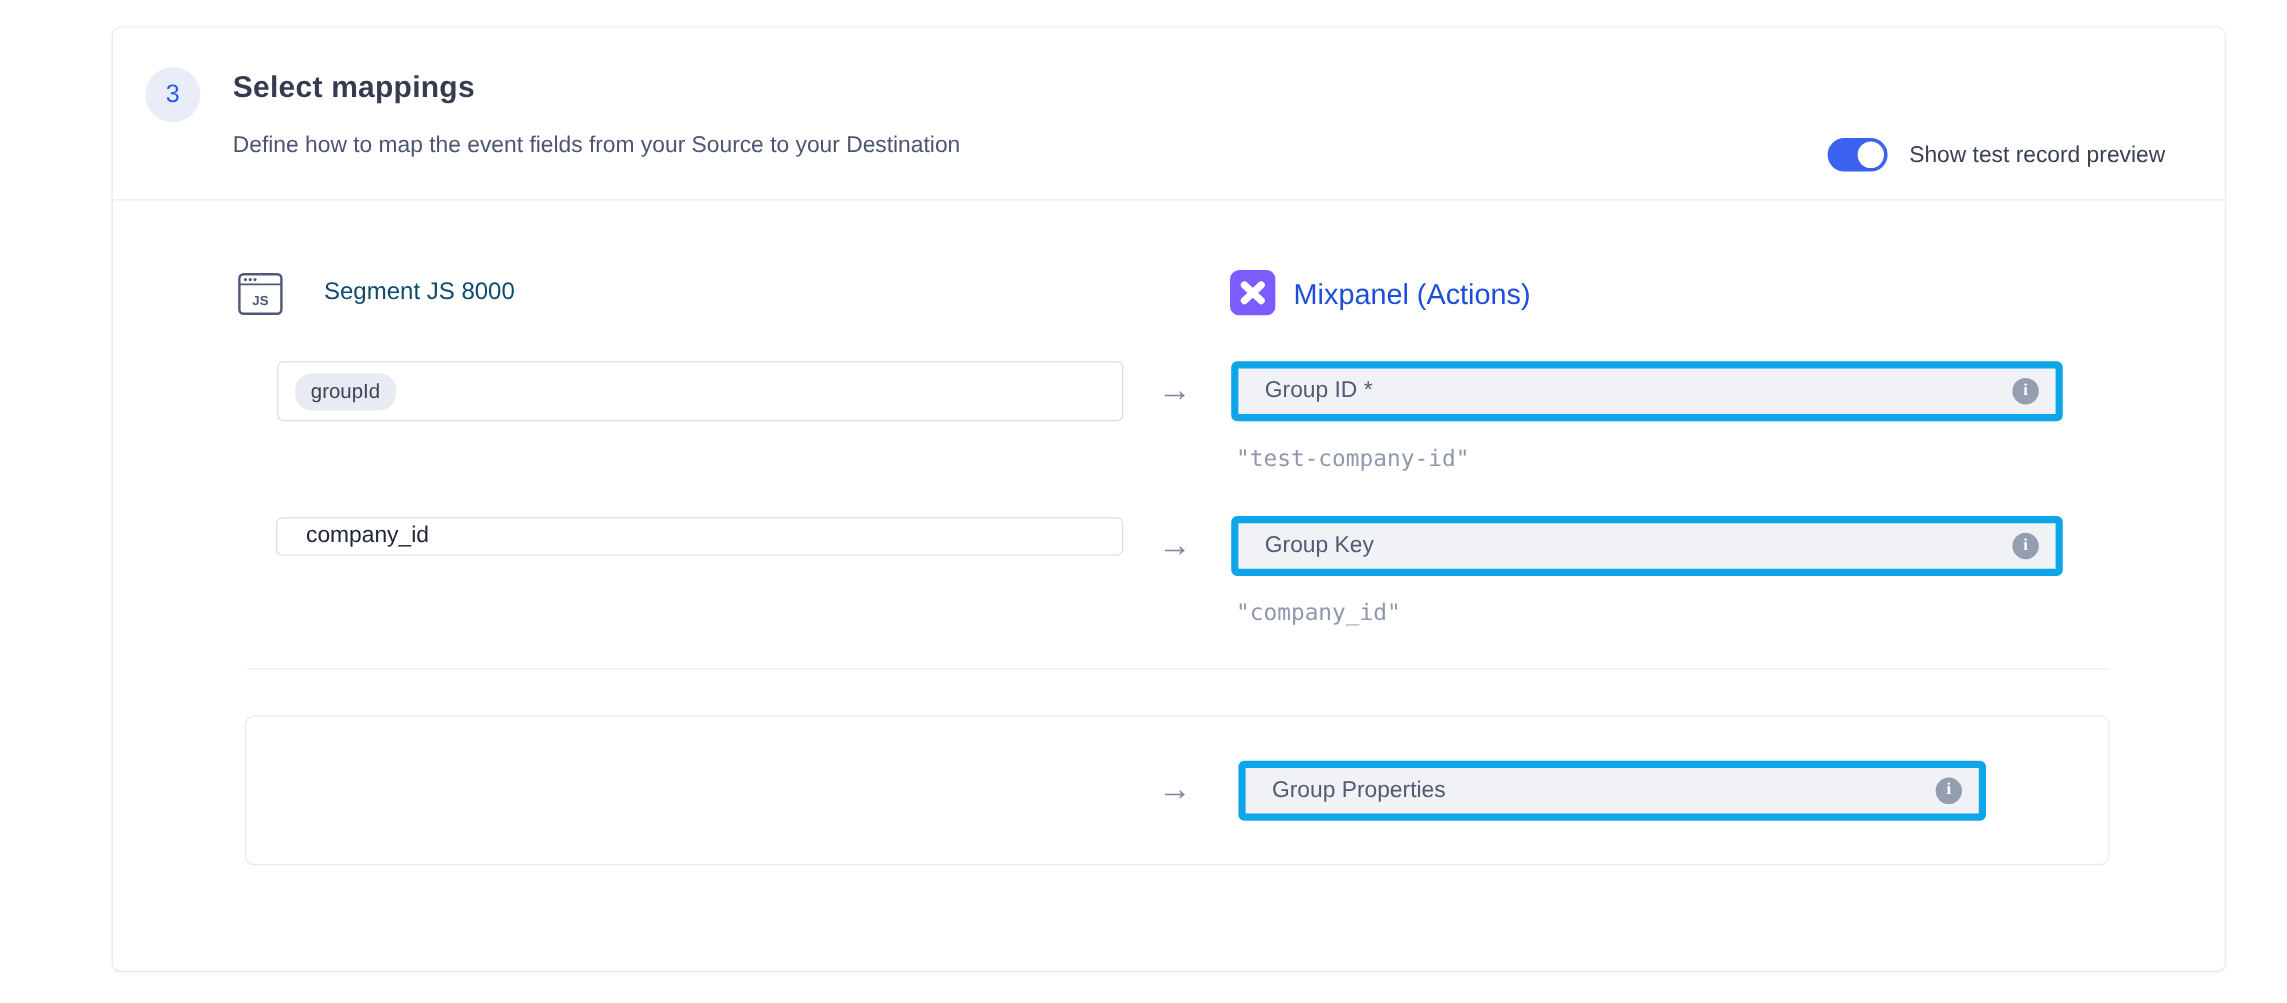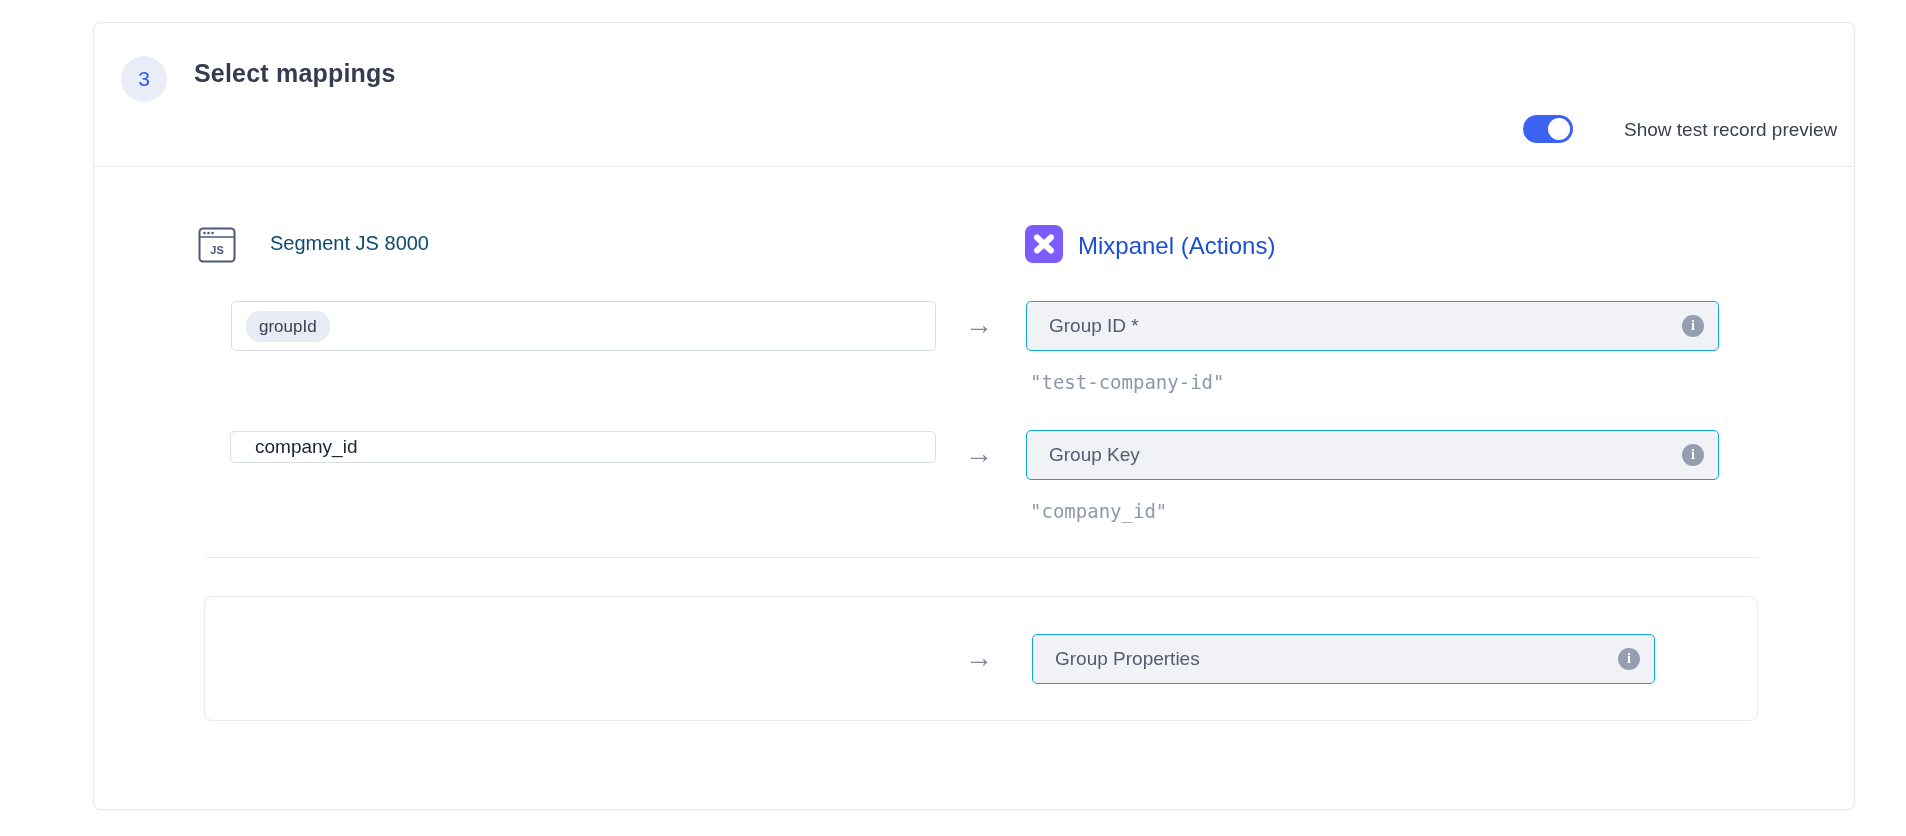--- a/index.html
+++ b/index.html
@@ -13,38 +13,38 @@
   .step-badge { position:absolute; left:27px; top:33px; width:46px; height:46px;
           border-radius:50%; background:#e9edf8; color:#2c59ec; font-size:21px;
           display:flex; align-items:center; justify-content:center; }
   .title { position:absolute; left:100px; top:36px; font-size:25px; font-weight:700;
           color:#353c50; letter-spacing:.2px;text-align:center; }
   .subtitle { position:absolute; left:100px; top:88px; font-size:19px; color:#4d5670; }
   .toggle { position:absolute; left:1429px; top:92px; width:50px; height:28px;
           border-radius:14px; background:#3b62f0; cursor:pointer; }
   .toggle .knob { position:absolute; right:3px; top:3px; width:22px; height:22px;
           border-radius:50%; background:#fff; }
-  .toggle-label { position:absolute; left:1530px; top:96px; font-size:19px; color:#3a4154; }
+  .toggle-label { position:absolute; left:1497px; top:96px; font-size:19px; color:#3a4154; }
   .header-divider { position:absolute; left:0; top:143px; width:100%; height:1px; background:#e9ebf1; }
 
   
   .src-head-icon { position:absolute; left:104px; top:204px; }
   .src-head-label { position:absolute; left:176px; top:209px; font-size:20px; color:#0c4a6e; }
   .dst-head-icon { position:absolute; left:931px; top:202px; }
   .dst-head-label { position:absolute; left:984px; top:209px; font-size:24px; color:#1d4ed8; }
 
   
   .src-input { position:absolute; background:#fff; border:1px solid #d9dde5;
           border-radius:5px; display:flex; align-items:center; }
   .chip { background:#e9ebf4; border-radius:14px; padding:7px 13px; font-size:17px;
           color:#3a4154; line-height:1; }
   .plain-value { padding-left:24px; font-size:19px; color:#20263a; }
   .arrow { position:absolute; left:855px; width:60px; text-align:center;
           font-size:28px; color:#7d8799; line-height:30px; }
-  .dst-field { position:absolute; background:#f0f2f6; border:1px solid #0ea5e9;
+  .dst-field { position:absolute; background:#f0f2f6; border:6px solid #0ea5e9;
           border-radius:5px; display:flex; align-items:center; padding:0 14px 0 22px; }
   .dst-field .lbl { font-size:19px; color:#525b73; flex:1; }
   .info-icon { width:22px; height:22px; border-radius:50%; background:#959db0; color:#fff;
           font-size:14px; font-weight:700; display:flex; align-items:center;
           justify-content:center; font-family:"Liberation Serif", serif; cursor:pointer; }
   .preview { position:absolute; font-family:"DejaVu Sans Mono", monospace;
           font-size:19px; color:#8f97ab; }
 
   .row1-src { left:137px; top:278px; width:705px; height:50px; padding-left:14px; }
   .row1-arrow { top:287px; }
@@ -64,20 +64,21 @@
   .row3-arrow { top:620px; }
   .row3-dst { left:938px; top:611px; width:623px; height:50px; }
 </style>
 </head>
 <body>
 
 <div class="card">
 
   <div class="step-badge">3</div>
   <div class="title">Select mappings</div>
+  <div class="subtitle">Define how to map the event fields from your Source to your Destination</div>
   <div class="toggle">
     <div class="knob"></div>
   </div>
   <div class="toggle-label">Show test record preview</div>
   <div class="header-divider"></div>
 
   <div class="src-head-icon">
     <svg width="38" height="36" viewBox="0 0 38 36">
       <rect x="1.5" y="1.5" width="35" height="33" rx="3.5" fill="none" stroke="#4d5878" stroke-width="2"></rect>
       <line x1="2" y1="10" x2="36" y2="10" stroke="#4d5878" stroke-width="1.6"></line>

